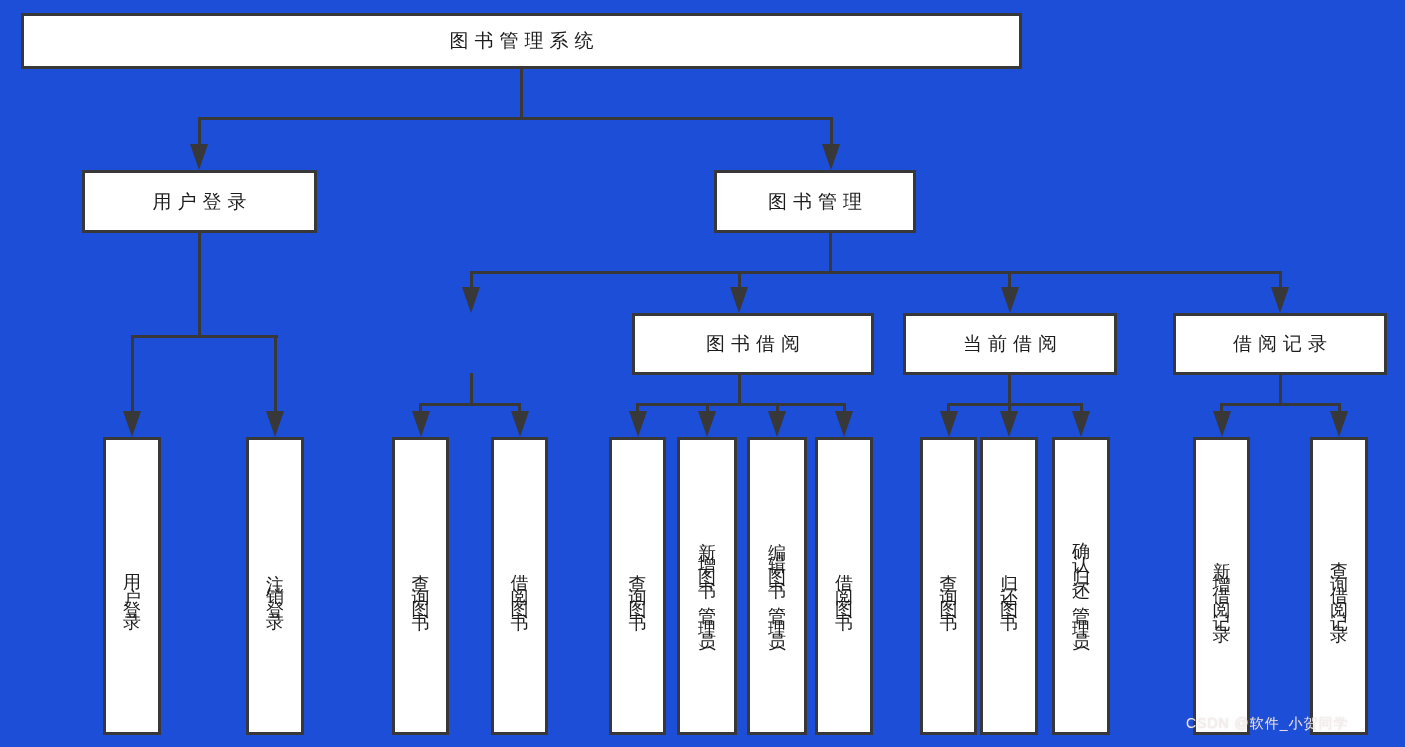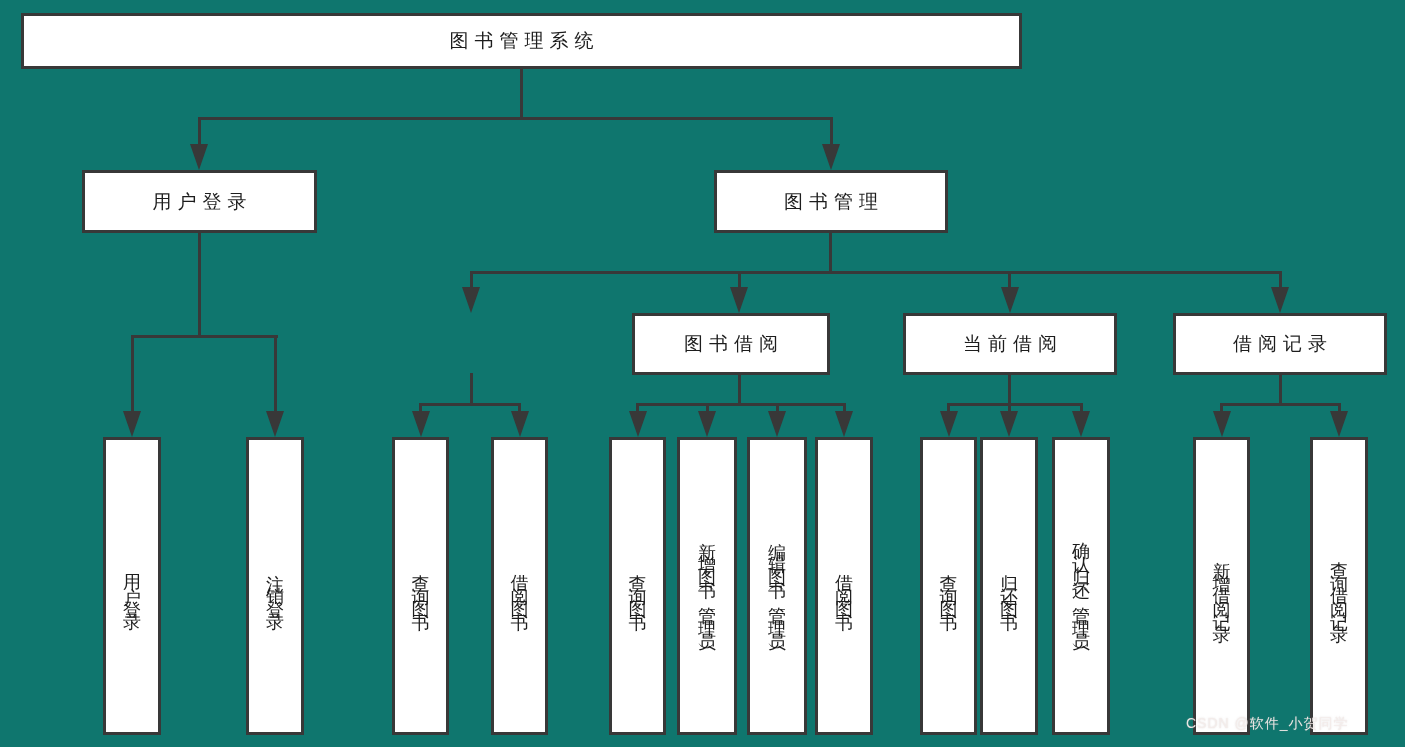--- a/index.html
+++ b/index.html
@@ -1,20 +1,20 @@
 <!DOCTYPE html>
 <html><head>
 <meta charset="utf-8">
 <style>
   html, body { margin: 0; padding: 0; background: #ffffff; }
   #canvas {
     position: relative;
     width: 1405px;
     height: 747px;
-    background: #0f766e;
+    background: #1d4ed8;
     overflow: hidden;
     font-family: "Liberation Sans", "DejaVu Sans", sans-serif;
     color: #1d1d1d;
     text-decoration: underline;
   }
   
   .hb {
     position: absolute;
     box-sizing: border-box;
     border: 3px solid #383838;
@@ -81,21 +81,21 @@
   <div class="vl" style="left:520px; top:67px; height:52px;"></div>
   <div class="hl" style="left:198px; top:117px; width:635px;"></div>
   <div class="vl" style="left:198px; top:117px; height:29px;"></div>
   <div class="vl" style="left:830px; top:117px; height:29px;"></div>
   <div class="ar" style="left:190px; top:144px;"></div>
   <div class="ar" style="left:822px; top:144px;"></div>
 
   <div class="hb" style="left:82px; top:170px; width:235px; height:63px;">
     <span>用户登录</span>
   </div>
-  <div class="hb" style="left:714px; top:170px; width:234px; height:63px;align-items:center;">
+  <div class="hb" style="left:714px; top:170px; width:202px; height:63px;align-items:center;">
     <span>图书管理</span>
   </div>
 
   <div class="vl" style="left:198px; top:231px; height:106px;"></div>
   <div class="hl" style="left:131px; top:335px; width:147px;"></div>
   <div class="vl" style="left:131px; top:335px; height:78px;"></div>
   <div class="vl" style="left:274px; top:335px; height:78px;"></div>
   <div class="ar" style="left:123px; top:411px;"></div>
   <div class="ar" style="left:266px; top:411px;"></div>
 
@@ -103,21 +103,21 @@
   <div class="hl" style="left:470px; top:271px; width:812px;"></div>
   <div class="vl" style="left:470px; top:271px; height:18px;"></div>
   <div class="vl" style="left:738px; top:271px; height:18px;"></div>
   <div class="vl" style="left:1008px; top:271px; height:18px;"></div>
   <div class="vl" style="left:1279px; top:271px; height:18px;"></div>
   <div class="ar" style="left:462px; top:287px;"></div>
   <div class="ar" style="left:730px; top:287px;"></div>
   <div class="ar" style="left:1001px; top:287px;"></div>
   <div class="ar" style="left:1271px; top:287px;"></div>
 
-  <div class="hb" style="left:632px; top:313px; width:198px; height:62px;">
+  <div class="hb" style="left:632px; top:313px; width:242px; height:62px;">
     <span>图书借阅</span>
   </div>
   <div class="hb" style="left:903px; top:313px; width:214px; height:62px;">
     <span>当前借阅</span>
   </div>
   <div class="hb" style="left:1173px; top:313px; width:214px; height:62px;">
     <span>借阅记录</span>
   </div>
 
   <div class="vl" style="left:470px; top:373px; height:33px;"></div>

